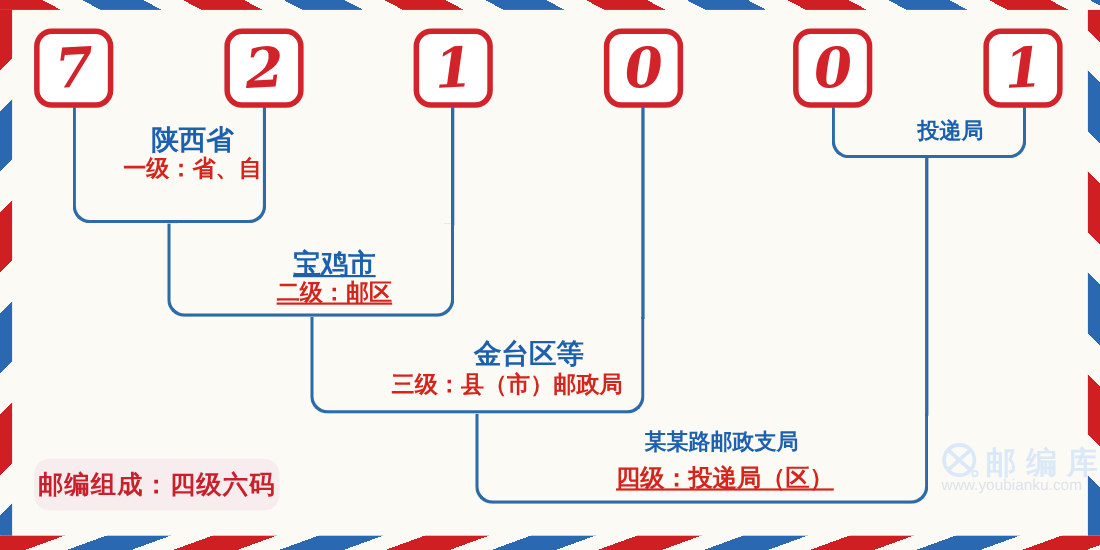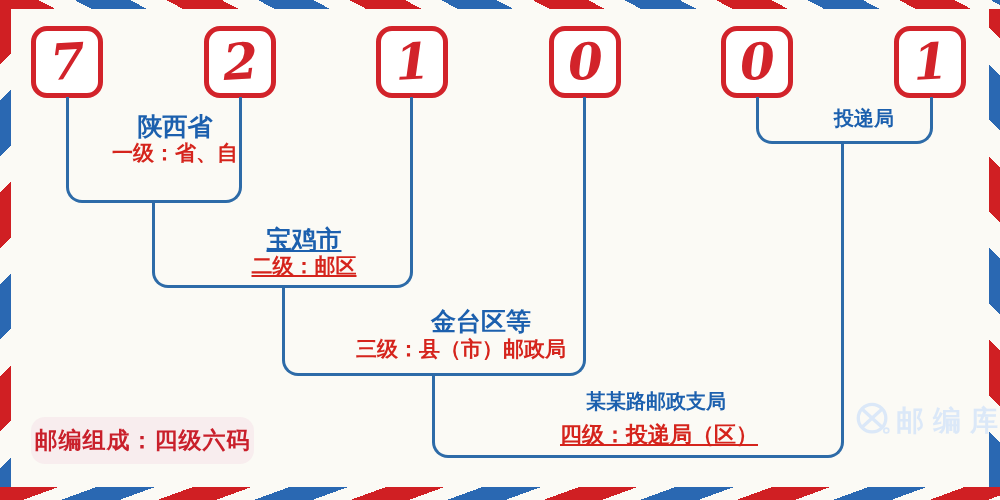--- a/index.html
+++ b/index.html
@@ -133,13 +133,14 @@
   <span>邮编组成：四级六码</span>
 </div>
 
 <div class="wm">
   <svg class="wm-icon" width="38" height="38" viewBox="0 0 40 40">
     <circle cx="19" cy="17" r="14.5" fill="none" stroke="#dbe8f8" stroke-width="3.5"></circle>
     <path d="M9 8 L29 26 M29 8 L9 26" fill="none" stroke="#dbe8f8" stroke-width="3.5"></path>
     <circle cx="34" cy="30" r="2.6" fill="none" stroke="#dbe8f8" stroke-width="1.8"></circle>
   </svg>
   <div class="wm-brand">邮编库</div>
+  <div class="wm-url">www.youbianku.com</div>
 </div>
 
 </body></html>

